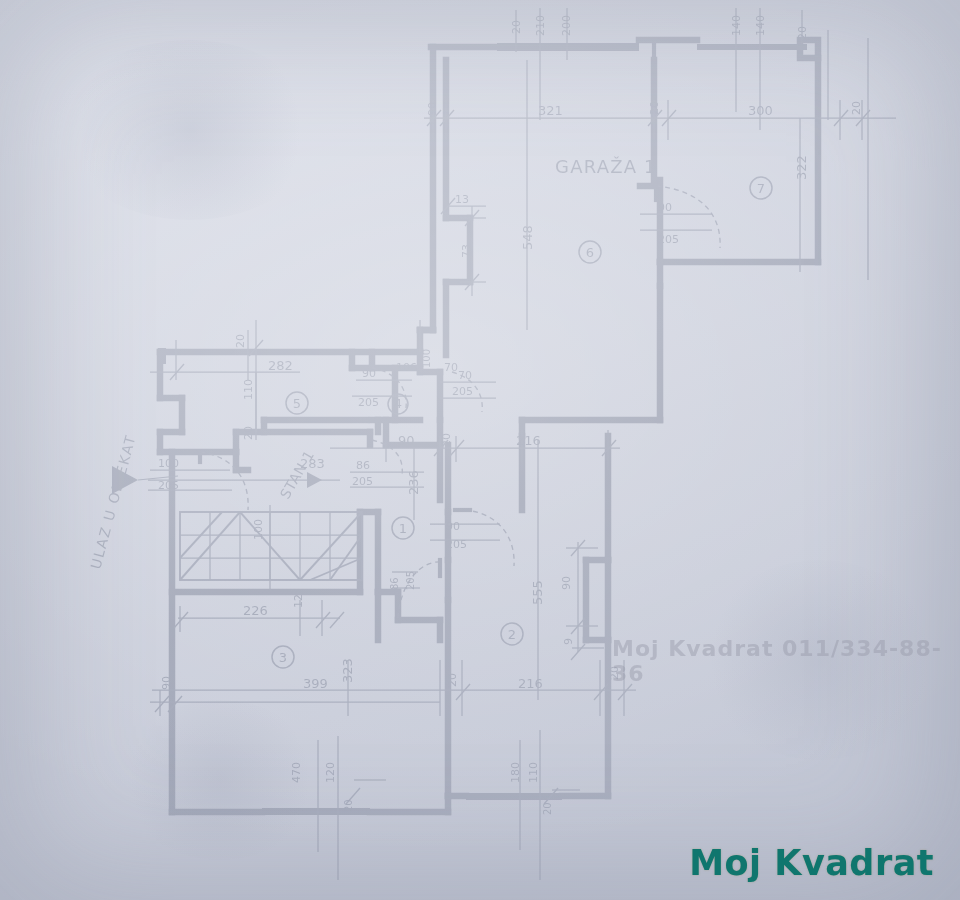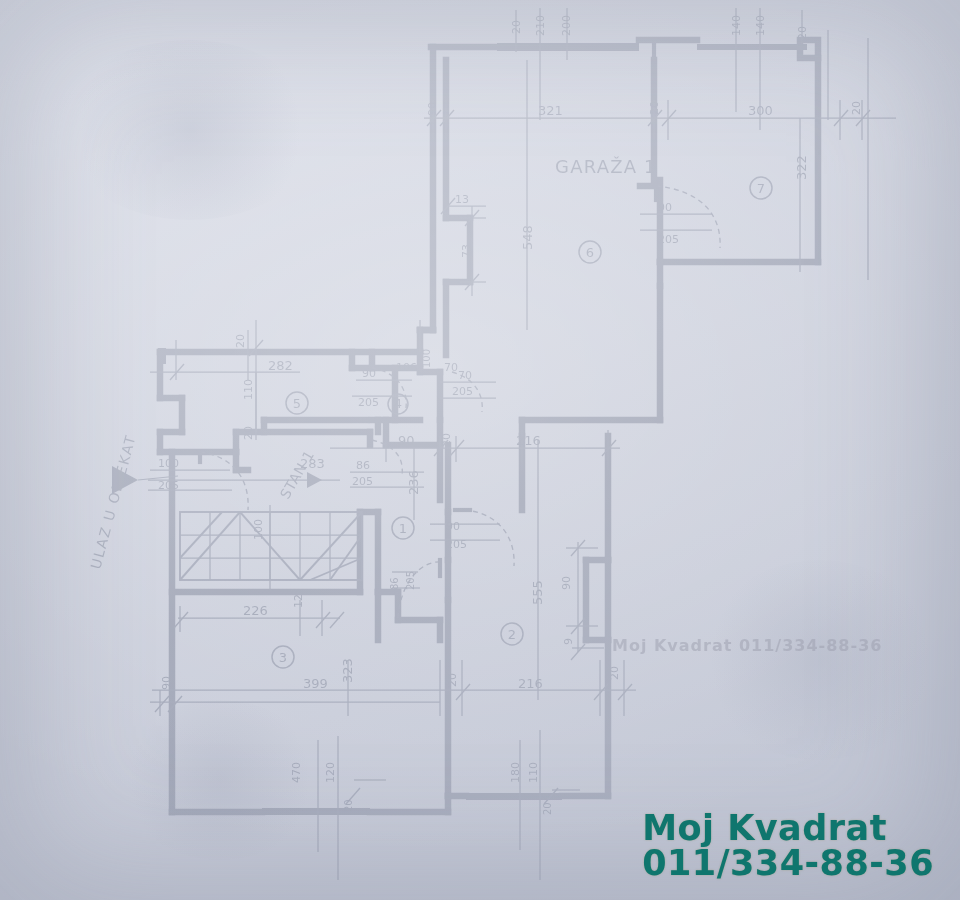--- a/index.html
+++ b/index.html
@@ -38,21 +38,21 @@
     color:#0f766e;
     text-shadow:0 0 2px rgba(120,120,40,.35);
     user-select:none;
   }
   .wm-name{font-size:35px;}
   .wm-phone{font-size:35px;}
 
   
   .ghost-wm{
     position:absolute;left:612px;top:636px;
-    font-size:16px;font-weight:bold;letter-spacing:1px;
+    font-size:22px;font-weight:bold;letter-spacing:1px;
     color:rgba(150,152,168,.45);
     user-select:none;
   }
 </style>
 </head>
 <body>
 
 <div id="stage">
 
   <svg id="plan" viewBox="0 0 960 900">
@@ -500,16 +500,15 @@
   <div class="paper-grad"></div>
   <div class="paper-vig"></div>
   <div class="smudge" style="left:60px;top:40px;width:260px;height:180px;"></div>
   <div class="smudge" style="left:700px;top:560px;width:240px;height:200px;"></div>
   <div class="smudge" style="left:120px;top:700px;width:200px;height:160px;"></div>
 
   <div class="ghost-wm">Moj Kvadrat 011/334-88-36</div>
 
   <div class="watermark">
     <div class="wm-name">Moj Kvadrat</div>
-    <div class="wm-phone">011/334-88-36</div>
   </div>
 
 </div>
 
 </body></html>

